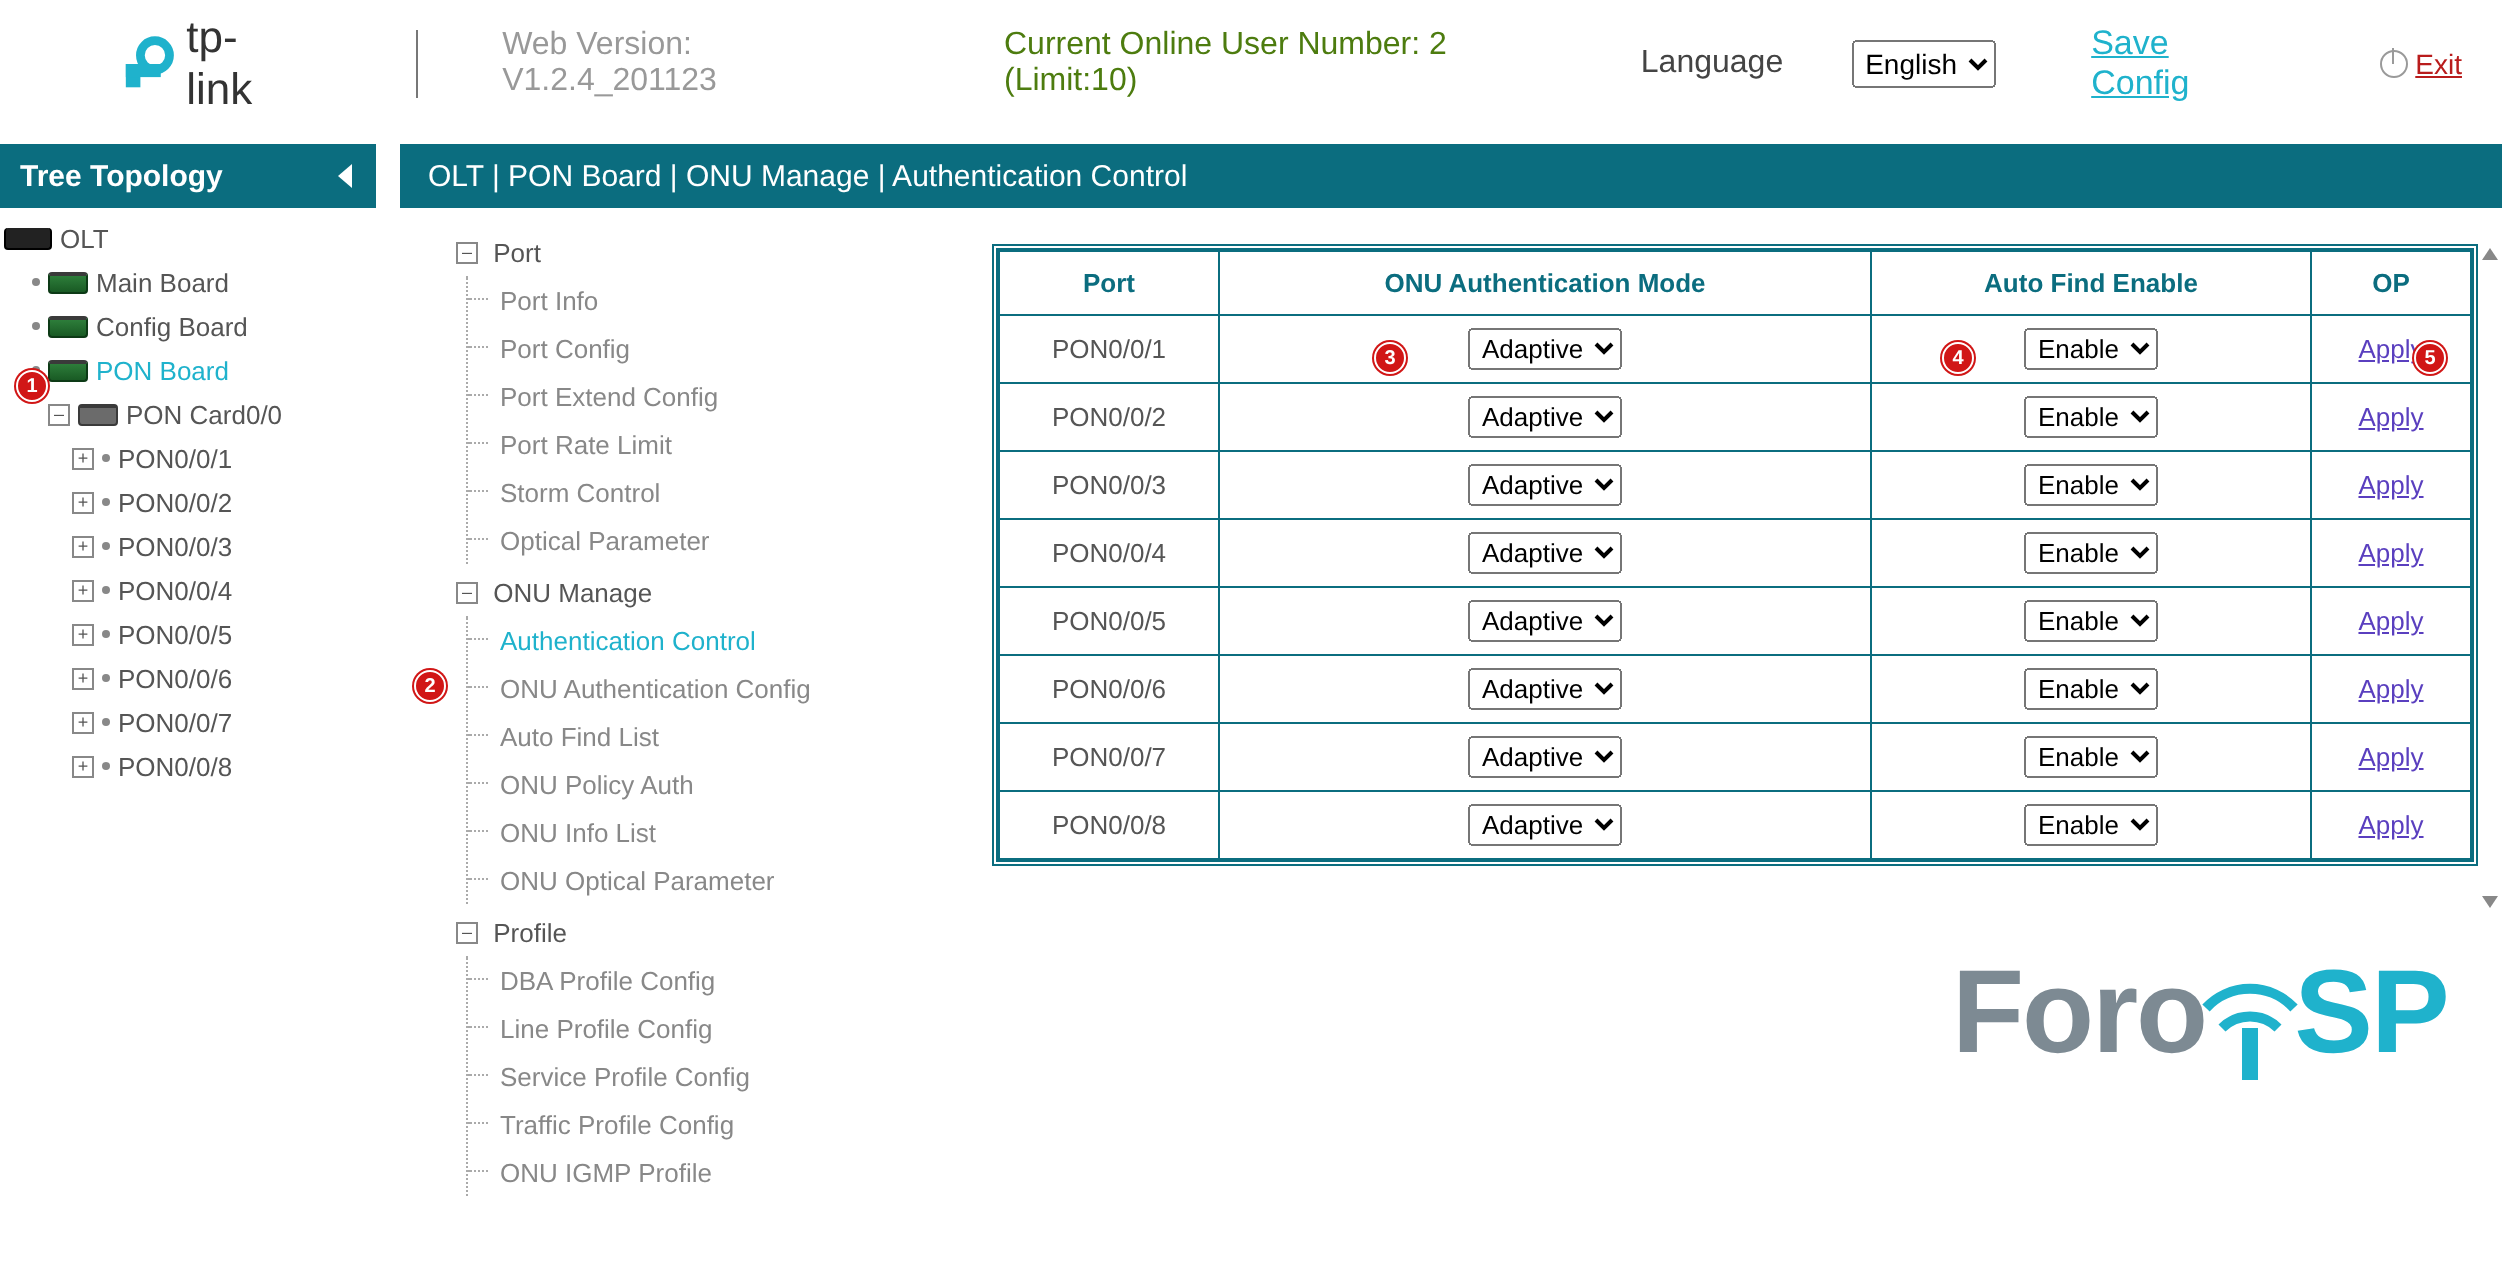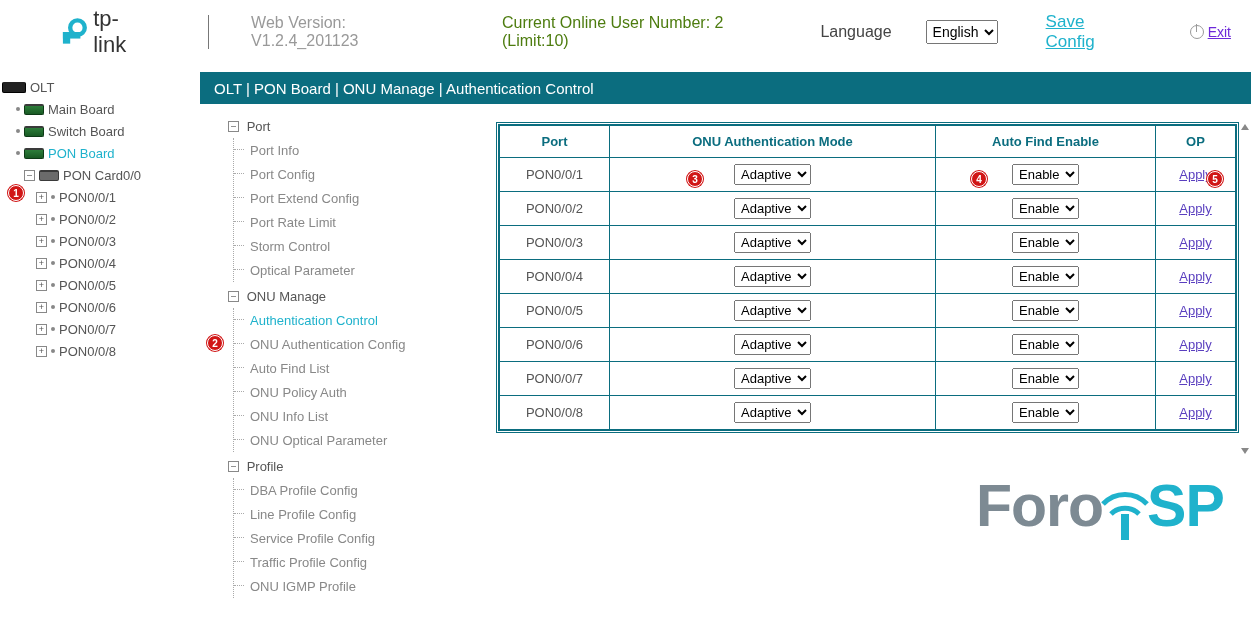--- a/index.html
+++ b/index.html
@@ -44,21 +44,21 @@
   .save-config {
     color: #1fb2cc;
     text-decoration: underline;
     font-size: 17px;
     cursor: pointer;
     margin-left: 14px;
   }
   .exit {
     display: flex;
     align-items: center;
-    color: #6d28d9;
+    color: #b91c1c;
     text-decoration: underline;
     font-size: 14px;
     gap: 4px;
     cursor: pointer;
     margin-left: 20px;
   }
   .power-icon {
     width: 14px; height: 14px;
     border: 1.5px solid #9a9a9a;
     border-radius: 50%;
@@ -282,37 +282,45 @@
   <a class="save-config">Save Config</a>
   <a class="exit">
     <span class="power-icon"></span>
     <span>Exit</span>
   </a>
 </div>
 
 <div class="main">
 
   <div class="sidebar">
+    <div class="sidebar-header">
+      <span>Tree Topology</span>
+      <span class="collapse-chevron">
+        <svg width="10" height="12">
+            <polygon points="8,0 8,12 1,6" fill="#fff"></polygon>
+          </svg>
+      </span>
+    </div>
 
     <div class="tree">
       <div class="tree-row">
         <span class="device-icon olt"></span>
         <span class="tree-label">OLT</span>
       </div>
       <div class="tree-row">
         <span class="tree-indent" style="width:14px"></span>
         <span class="dot"></span>
         <span class="device-icon"></span>
         <span class="tree-label">Main Board</span>
       </div>
       <div class="tree-row">
         <span class="tree-indent" style="width:14px"></span>
         <span class="dot"></span>
         <span class="device-icon"></span>
-        <span class="tree-label">Switch Board</span>
+        <span class="tree-label">Config Board</span>
       </div>
       <div class="tree-row">
         <span class="tree-indent" style="width:14px"></span>
         <span class="dot"></span>
         <span class="device-icon"></span>
         <span class="tree-label active">PON Board</span>
       </div>
       <div class="tree-row">
         <span class="tree-indent" style="width:22px"></span>
         <span class="tree-toggle">–</span>

